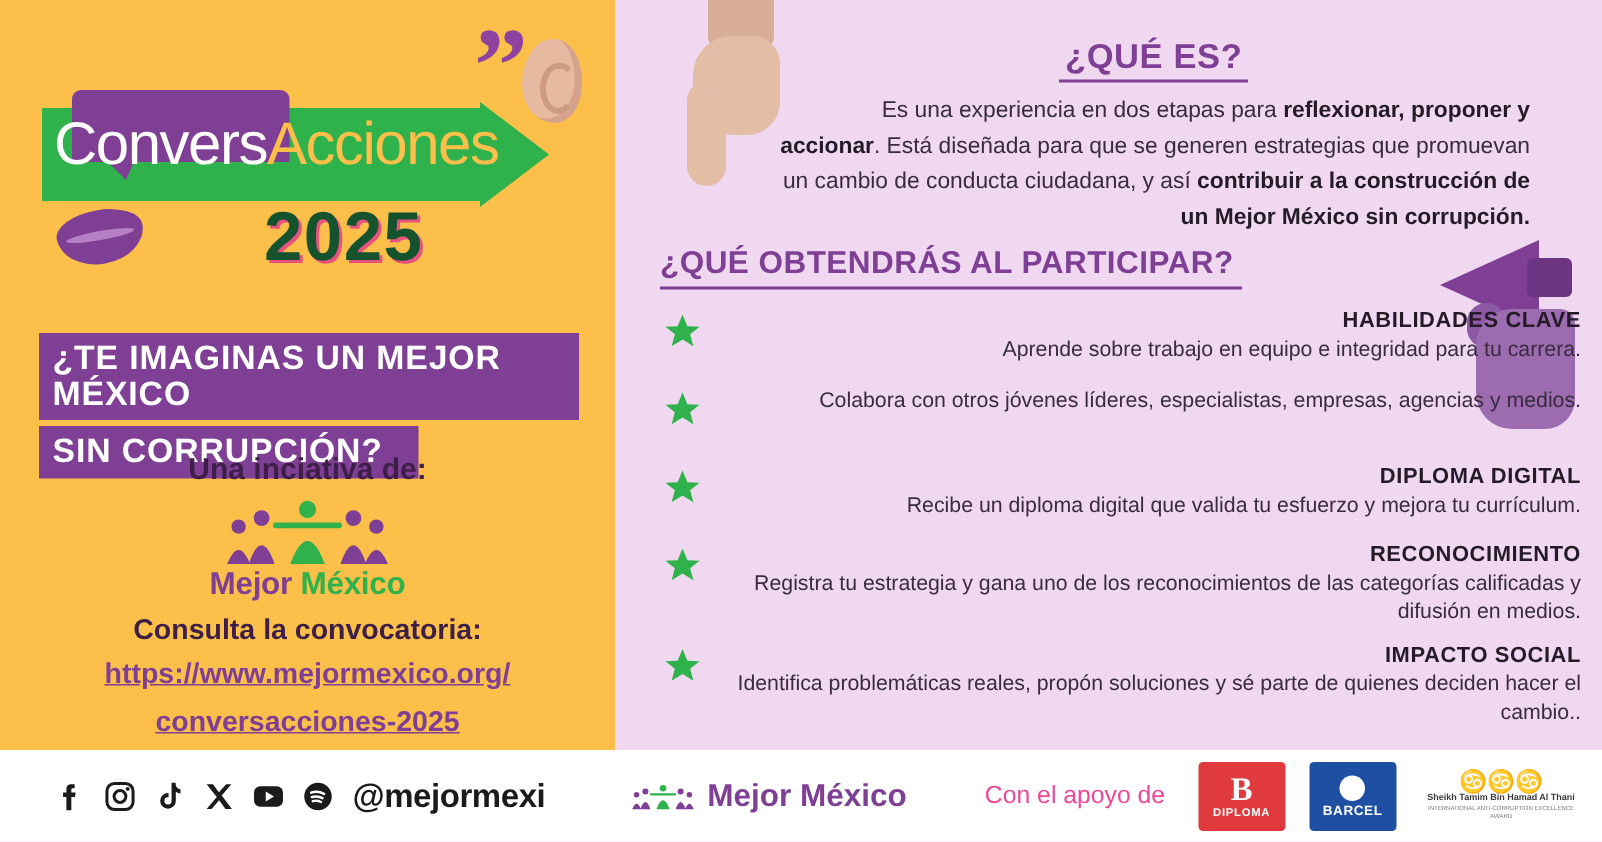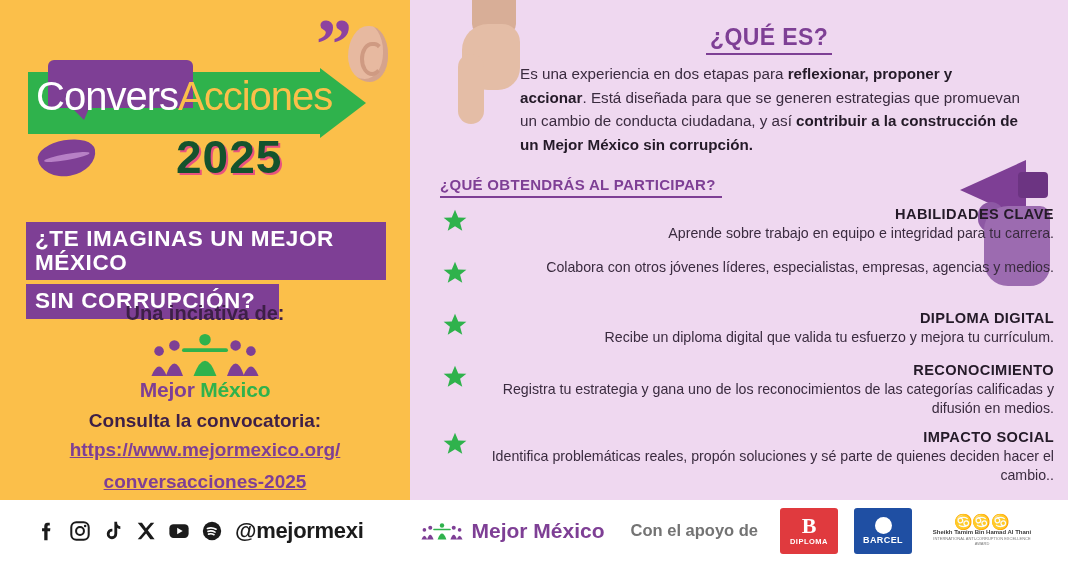--- a/index.html
+++ b/index.html
@@ -297,31 +297,31 @@
     position: absolute;
     left: -4px; right: -4px; bottom: -4px;
     height: 2px;
     background: #7e3f95;
   }
   .intro {
     position: absolute;
     left: 110px;
     top: 62px;
     width: 500px;
-    text-align: left;
+    text-align: right;
     font-size: 15.2px;
     line-height: 1.55;
     color: #3a2b3f;
   }
   .intro b { color: #241a28; }
   .obtendras {
     position: absolute;
     left: 30px;
-    top: 176px;
-    font-size: 15px;
+    top: 164px;
+    font-size: 21px;
     letter-spacing: 0.3px;
     padding-bottom: 3px;
   }
   .obtendras::after {
     content: "";
     position: absolute;
     left: 0; right: -6px; bottom: -2px;
     height: 2.5px;
     background: #7e3f95;
   }
@@ -393,24 +393,24 @@
     align-items: center;
     gap: 8px;
     margin-left: 56px;
   }
   .footer-logo .fl-text {
     font-size: 21px;
     font-weight: 700;
     color: #7e3f95;
   }
   .apoyo {
-    margin-left: 26px;
+    margin-left: 52px;
     font-size: 16.5px;
-    font-weight: 700;
-    color: #737373;
+    font-weight: 400;
+    color: #ec4899;
   }
   .sponsors {
     display: flex;
     align-items: center;
     gap: 16px;
     margin-left: 22px;
   }
   .sp {
     width: 58px;
     height: 46px;

